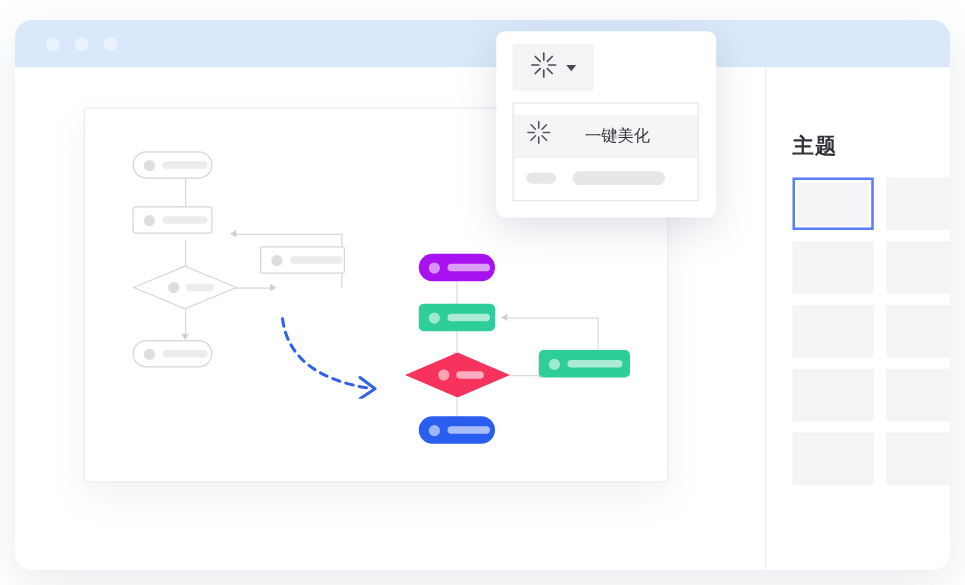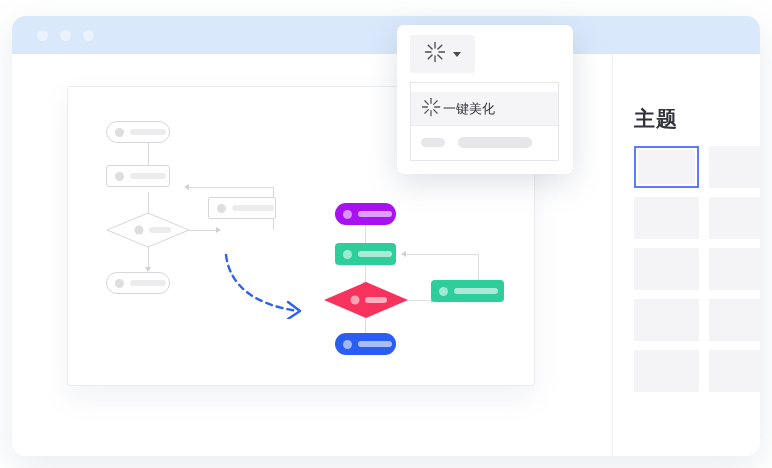--- a/index.html
+++ b/index.html
@@ -71,31 +71,31 @@
     justify-content:center;gap:7px;cursor:pointer;
   }
   .caret{width:0;height:0;border-left:4px solid transparent;border-right:4px solid transparent;border-top:5px solid #4a4a52;}
   .menu{
     position:absolute;left:13px;top:57px;width:149px;height:79px;
     background:#ffffff;border:1px solid #e6e6ea;box-sizing:border-box;
   }
   .menu-top-pad{height:9px;}
   .menu-item{
     height:33px;display:flex;align-items:center;background:#f5f5f7;
-    padding-left:10px;gap:2px;cursor:pointer;
+    padding-left:10px;gap:27px;cursor:pointer;
   }
   .menu-label{font-size:13px;color:#303036;line-height:1;}
   .menu-sep{height:1px;background:#ececef;}
   .menu-ghost{height:33px;display:flex;align-items:center;padding-left:10px;gap:13px;}
   .ghost-pill-s{width:24px;height:9px;border-radius:5px;background:#e7e7ea;}
   .ghost-pill-l{width:74px;height:11px;border-radius:6px;background:#e7e7ea;}
 
   
   .theme-panel{position:absolute;left:622px;top:92px;width:126px;}
-  .theme-title{font-size:21px;color:#32323a;font-weight:bold;line-height:1;margin-bottom:17px;letter-spacing:1px;}
+  .theme-title{font-size:17px;color:#32323a;font-weight:bold;line-height:1;margin-bottom:17px;letter-spacing:1px;}
   .theme-grid{display:grid;grid-template-columns:65px 65px;gap:9px 10px;}
   .swatch{width:65px;height:42px;background:#f4f4f6;box-sizing:border-box;cursor:pointer;}
   .swatch.sel{background:#f4f4f6;border:2px solid #5b7cfa;box-shadow:inset 0 0 0 2px #ffffff;}
 </style>
 </head>
 <body>
 
 <div class="stage">
 
   <div class="window">

